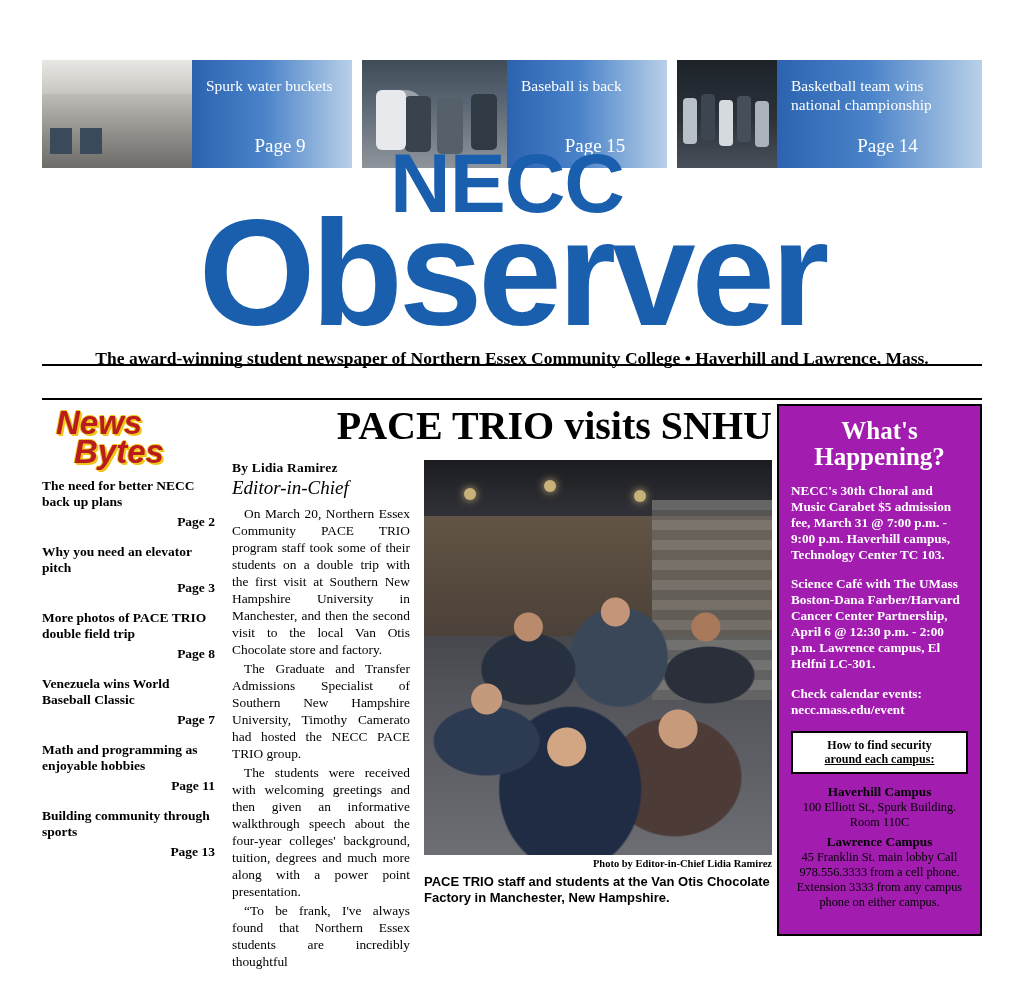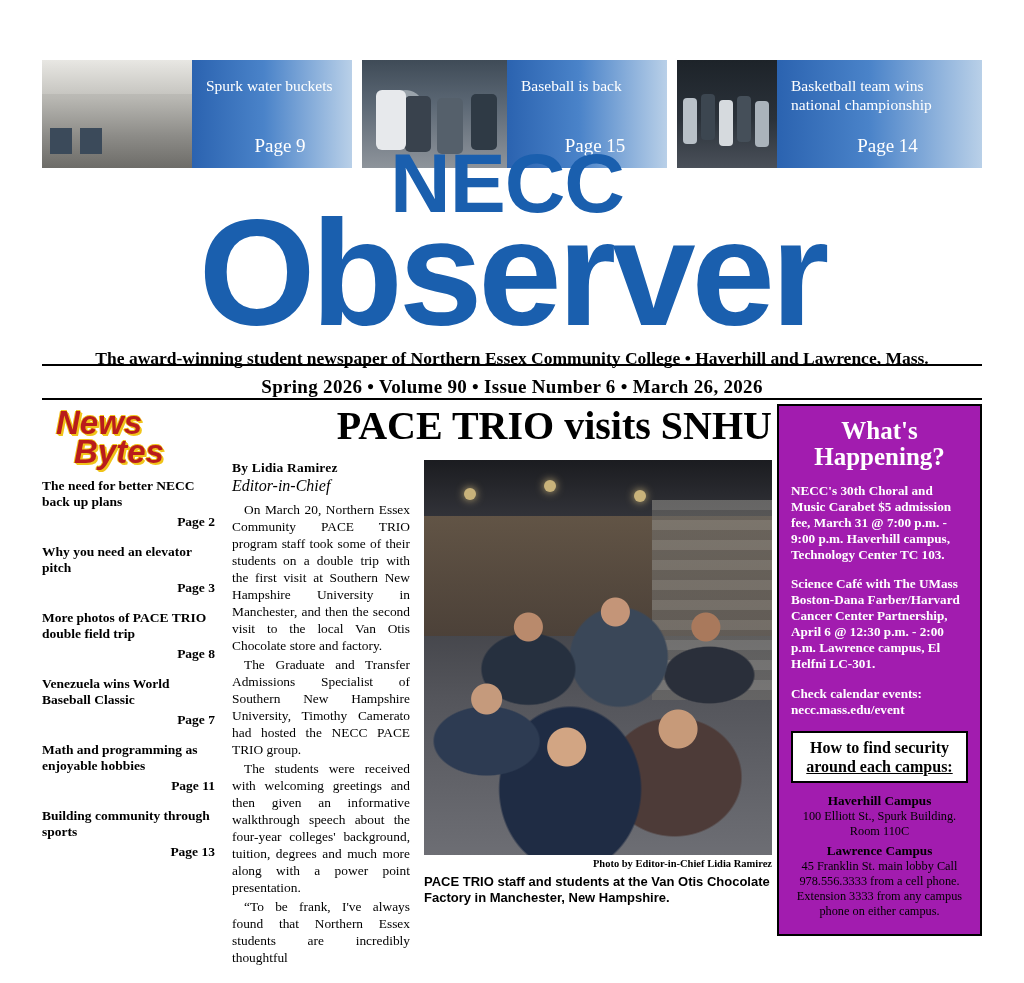--- a/index.html
+++ b/index.html
@@ -239,21 +239,21 @@
   .byline {
     font-family: "Liberation Serif", serif;
     font-weight: bold;
     font-size: 13.5px;
     letter-spacing: 0.2px;
     margin-bottom: 1px;
   }
   .byline-title {
     font-family: "Liberation Serif", serif;
     font-style: italic;
-    font-size: 16px;
+    font-size: 19px;
     margin-bottom: 6px;
   }
   .story-col p {
     font-family: "Liberation Serif", serif;
     font-size: 13.4px;
     line-height: 1.27;
     text-align: justify;
     margin: 0 0 2px 0;
     text-indent: 12px;
   }
@@ -361,21 +361,21 @@
   }
   .security-box {
     border: 2px solid #000;
     background: #ffffff;
     padding: 5px 6px;
     margin: 6px 0 10px 0;
   }
   .security-box .sb-line {
     font-family: "Liberation Serif", serif;
     font-weight: bold;
-    font-size: 16px;
+    font-size: 12px;
     text-align: center;
     line-height: 1.2;
   }
   .sb-underline { text-decoration: underline; }
   .campus-block {
     text-align: center;
     color: #000;
     font-family: "Liberation Serif", serif;
     font-size: 12.3px;
     line-height: 1.22;
@@ -423,21 +423,20 @@
 
   </div>
 
   <div class="masthead">
     <div class="mast-necc">NECC</div>
     <div class="mast-observer">Observer</div>
     <div class="mast-tagline">The award-winning student newspaper of Northern Essex Community College • Haverhill and Lawrence, Mass.</div>
   </div>
 
   <div class="rule" style="position:absolute;top:364px;left:0;width:1024px;margin:0 42px;width:940px;"></div>
-  <div class="issue-line" style="position:absolute;top:370px;left:0;width:1024px;">Spring 2026   •   Volume 90   •   Issue Number 6  •  March 26, 2026</div>
   <div class="rule" style="position:absolute;top:398px;left:42px;width:940px;margin:0;"></div>
 
   <div class="content">
 
     <div class="col-left">
       <div class="newsbytes-logo">
         <div>News</div>
         <div class="nb-line2">Bytes</div>
       </div>
 

